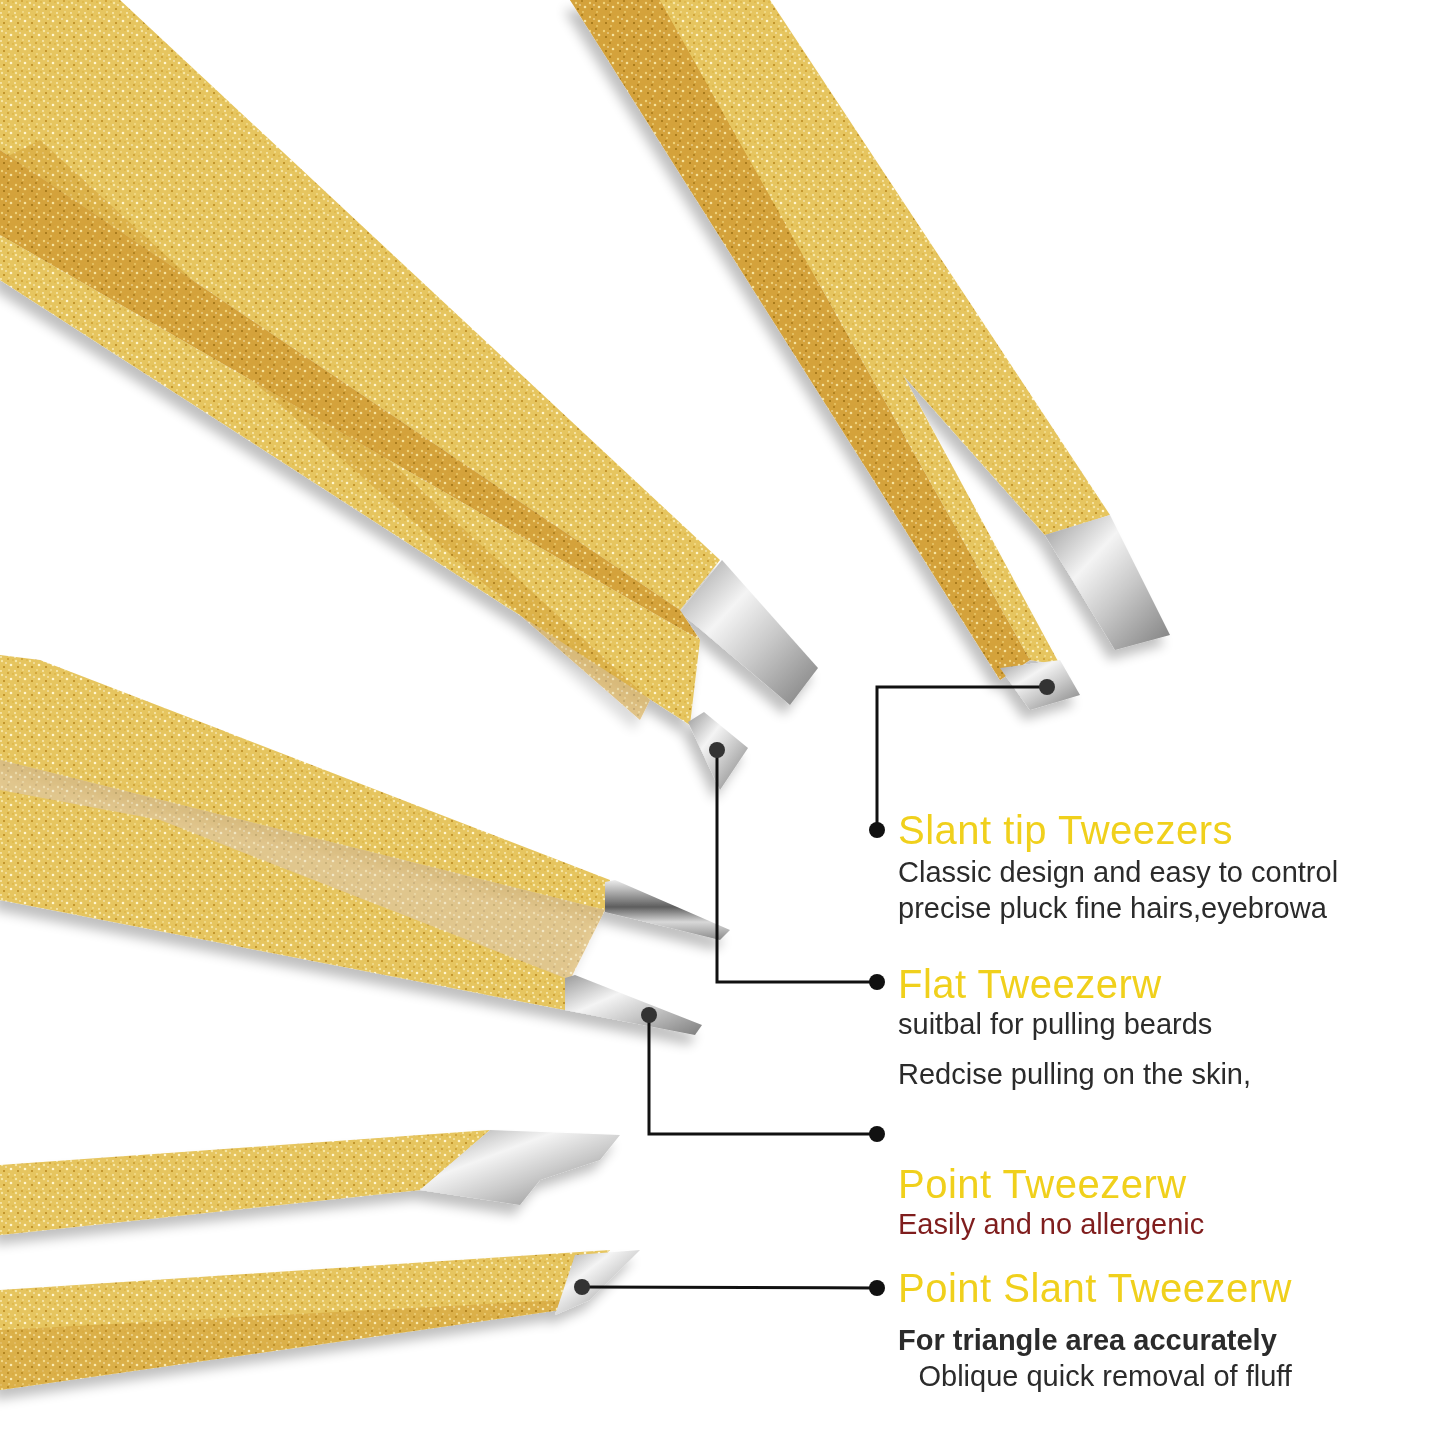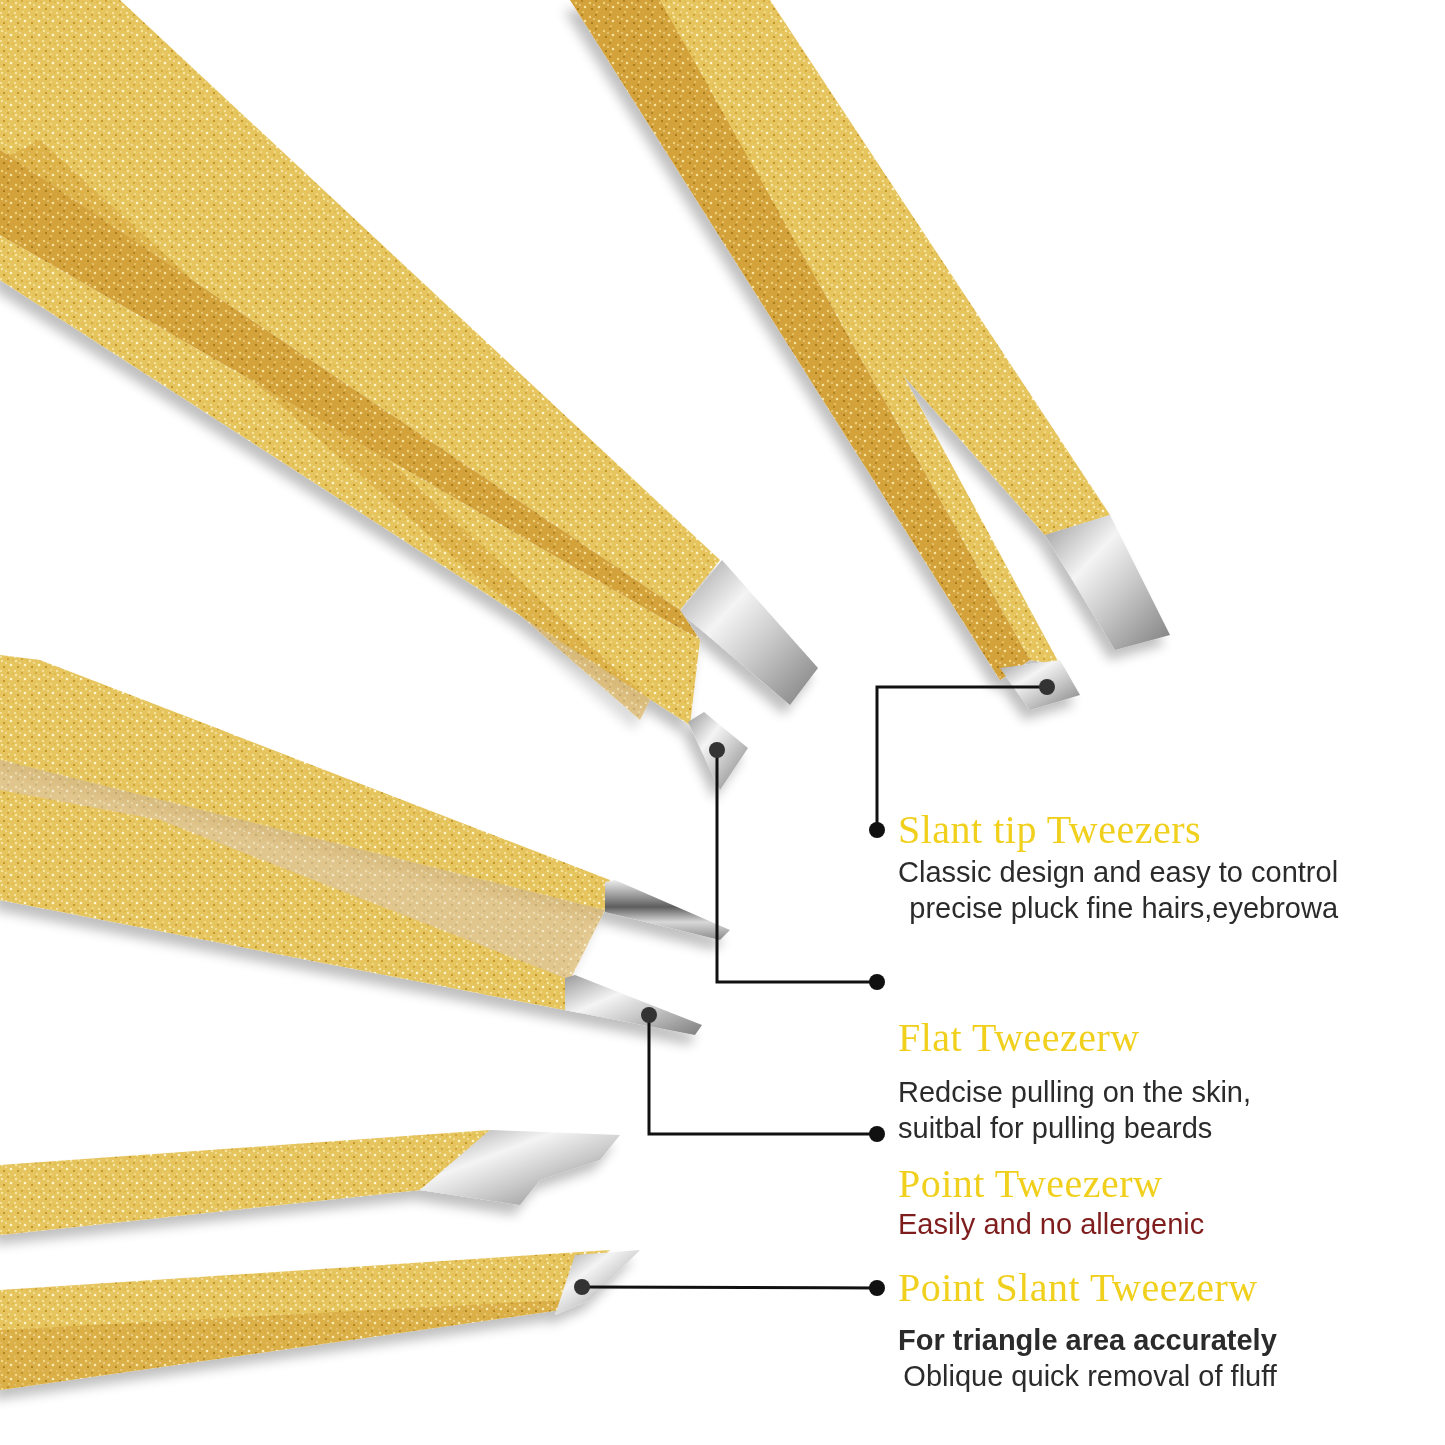--- a/index.html
+++ b/index.html
@@ -1,21 +1,21 @@
 <!DOCTYPE html>
 <html><head>
   <meta charset="utf-8">
   <style>
     html, body { margin: 0; padding: 0; background: #ffffff; }
     body { width: 1445px; height: 1445px; position: relative; overflow: hidden; }
     .stage { position: absolute; left: 0; top: 0; width: 1445px; height: 1445px; }
     svg.art { position: absolute; left: 0; top: 0; }
     .label { position: absolute; left: 898px; }
     .label .title {
-      font-family: Liberation Serif, serif;
+      font-family: Liberation Sans, sans-serif;
       font-weight: normal;
       font-size: 40px;
       line-height: 44px;
       letter-spacing: 0.5px;
       white-space: nowrap;
       display: block;
     }
     .label .desc {
       font-family: "Liberation Sans", sans-serif;
       font-size: 29px;
@@ -130,27 +130,27 @@
     <g stroke="#111" stroke-width="3" fill="none">
       <polyline points="582,1287 877,1288"></polyline>
     </g>
     <circle cx="582" cy="1287" r="8" fill="#333"></circle>
     <circle cx="877" cy="1288" r="8" fill="#111"></circle>
   </svg>
 
   <div class="label" style="top:808px;">
     <span class="title" style="color:#F0D01C;">Slant tip Tweezers</span>
     <span class="desc" style="color:#2b2b2b; margin-top:2px;">Classic design and easy to control</span>
-    <span class="desc" style="color:#2b2b2b;text-align:right;">precise pluck fine hairs,eyebrowa</span>
+    <span class="desc" style="color:#2b2b2b;">precise pluck fine hairs,eyebrowa</span>
   </div>
 
-  <div class="label" style="top:1016px;">
+  <div class="label" style="top:962px;">
     <span class="title" style="color:#F0D01C;">Flat Tweezerw</span>
+    <span class="desc" style="color:#2b2b2b;">suitbal for pulling beards</span>
     <span class="desc" style="color:#2b2b2b; margin-top:14px;">Redcise pulling on the skin,</span>
-    <span class="desc" style="color:#2b2b2b;">suitbal for pulling beards</span>
   </div>
 
   <div class="label" style="top:1114px;">
     <span class="title" style="color:#F0D01C;margin-top:48px;">Point Tweezerw</span>
     <span class="desc" style="color:#7f1d1d;">Easily and no allergenic</span>
   </div>
 
   <div class="label" style="top:1266px;">
     <span class="title" style="color:#F0D01C;">Point Slant Tweezerw</span>
     <span class="desc" style="color:#2b2b2b; margin-top:12px;font-weight:bold;">For triangle area accurately</span>

